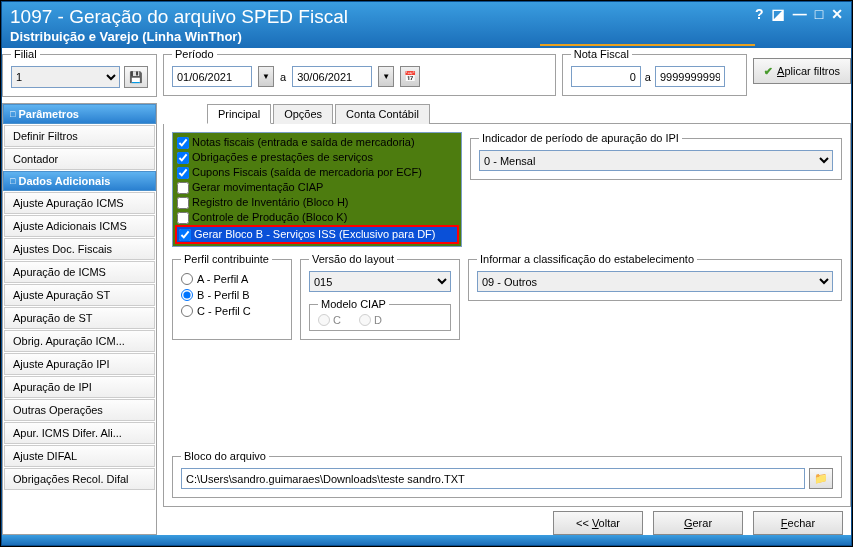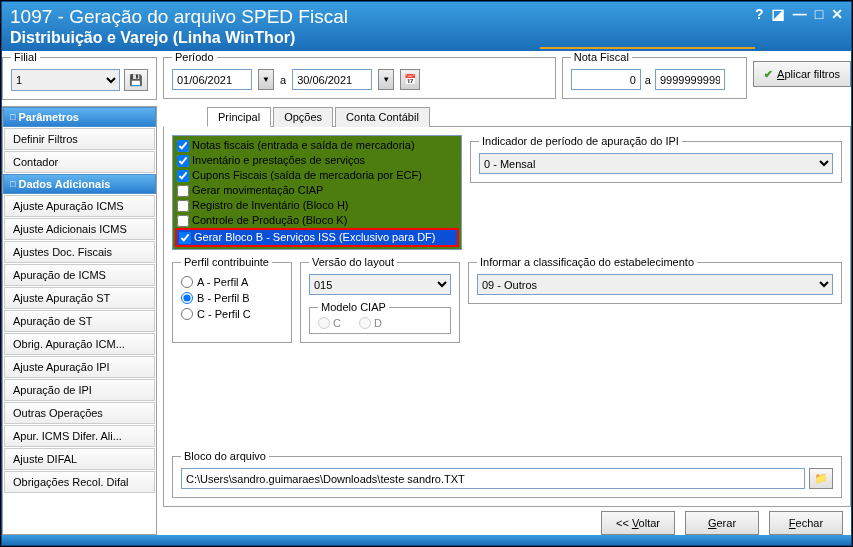--- a/index.html
+++ b/index.html
@@ -1,21 +1,21 @@
 <!DOCTYPE html>
 <html><head>
 <meta charset="utf-8">
 <style>
 * { box-sizing: border-box; margin: 0; padding: 0; font-family: Tahoma, Arial, sans-serif; font-size: 11px; }
 body { background: #000; width: 853px; height: 547px; overflow: hidden; }
 .window { width: 851px; height: 545px; margin: 1px; background: #fff; display: flex; flex-direction: column; border: 1px solid #0a4d8c; }
 .titlebar { background: linear-gradient(to bottom, #3a9de0, #1a6db8); color: #fff; padding: 4px 8px 2px; display: flex; align-items: flex-start; }
 .titlebar-text { flex: 1; }
 .titlebar h1 { font-size: 19px; font-weight: normal; }
-.titlebar .sub { font-size: 16px; font-weight: bold; margin-top: 1px; }
+.titlebar .sub { font-size: 13px; font-weight: bold; margin-top: 1px; }
 .titlebar-buttons { display: flex; gap: 8px; align-items: center; }
 .titlebar-buttons span { color: #fff; font-size: 14px; cursor: pointer; font-weight: bold; }
 .orange-line { height: 2px; background: #e8a020; margin: 0 0 0 530px; }
 .content { flex: 1; background: #fff; padding: 0; display: flex; flex-direction: column; gap: 6px; }
 .top-row { display: flex; gap: 6px; align-items: flex-start; }
 fieldset { border: 1px solid #a0a0a0; padding: 6px 8px 8px; position: relative; }
 legend { padding: 0 3px; font-size: 11px; color: #000; }
 .filial-fs { width: 155px; }
 .filial-row { display: flex; gap: 4px; align-items: center; }
 .filial-row select { flex: 1; height: 22px; border: 1px solid #7a9ec7; }
@@ -57,21 +57,21 @@
 .versao-fs select { width: 100%; height: 21px; border: 1px solid #7a9ec7; background: #f0f0f0; }
 .ciap-fs { margin-top: 6px; padding: 4px 8px; }
 .ciap-fs .ciap-row { display: flex; gap: 18px; }
 .ciap-fs .radio-row { display: flex; align-items: center; gap: 3px; color: #888; }
 .spacer { flex: 1; }
 .nome-fs { }
 .nome-row { display: flex; gap: 4px; align-items: center; }
 .nome-inp { flex: 1; height: 21px; border: 1px solid #7a9ec7; padding: 2px 4px; background: #fff; }
 .folder-btn { width: 24px; height: 21px; border: 1px solid #888; background: linear-gradient(#f8f8f8,#e0e0e0); cursor: pointer; font-size: 11px; }
 .bottom-buttons { display: flex; justify-content: flex-end; gap: 10px; padding: 4px 8px 0; }
-.bottom-buttons button { width: 74px; height: 24px; border: 1px solid #888; background: linear-gradient(#f8f8f8,#e0e0e0); cursor: pointer; }
+.bottom-buttons button { width: 90px; height: 24px; border: 1px solid #888; background: linear-gradient(#f8f8f8,#e0e0e0); cursor: pointer; }
 .footer-bar { height: 10px; background: linear-gradient(to bottom, #3a9de0, #1a6db8); }
 input[type=radio] { width: 12px; height: 12px; }
 </style>
 </head>
 <body>
 
 <div class="window">
   <div class="titlebar">
     <div class="titlebar-text">
       <h1>1097 - Geração do arquivo SPED Fiscal</h1>
@@ -157,21 +157,21 @@
         </div>
         <div class="tab-content">
           <div class="upper">
             <div class="checklist" id="checklist">
                 <div class="check-item">
                   <input type="checkbox" checked="" style="">
                   <span>Notas fiscais (entrada e saída de mercadoria)</span>
                 </div>
                 <div class="check-item">
                   <input type="checkbox" checked="" style="">
-                  <span>Inventário e prestações de serviços</span>
+                  <span>Obrigações e prestações de serviços</span>
                 </div>
                 <div class="check-item">
                   <input type="checkbox" checked="" style="">
                   <span>Cupons Fiscais (saída de mercadoria por ECF)</span>
                 </div>
                 <div class="check-item">
                   <input type="checkbox" style="">
                   <span>Gerar movimentação CIAP</span>
                 </div>
                 <div class="check-item">

